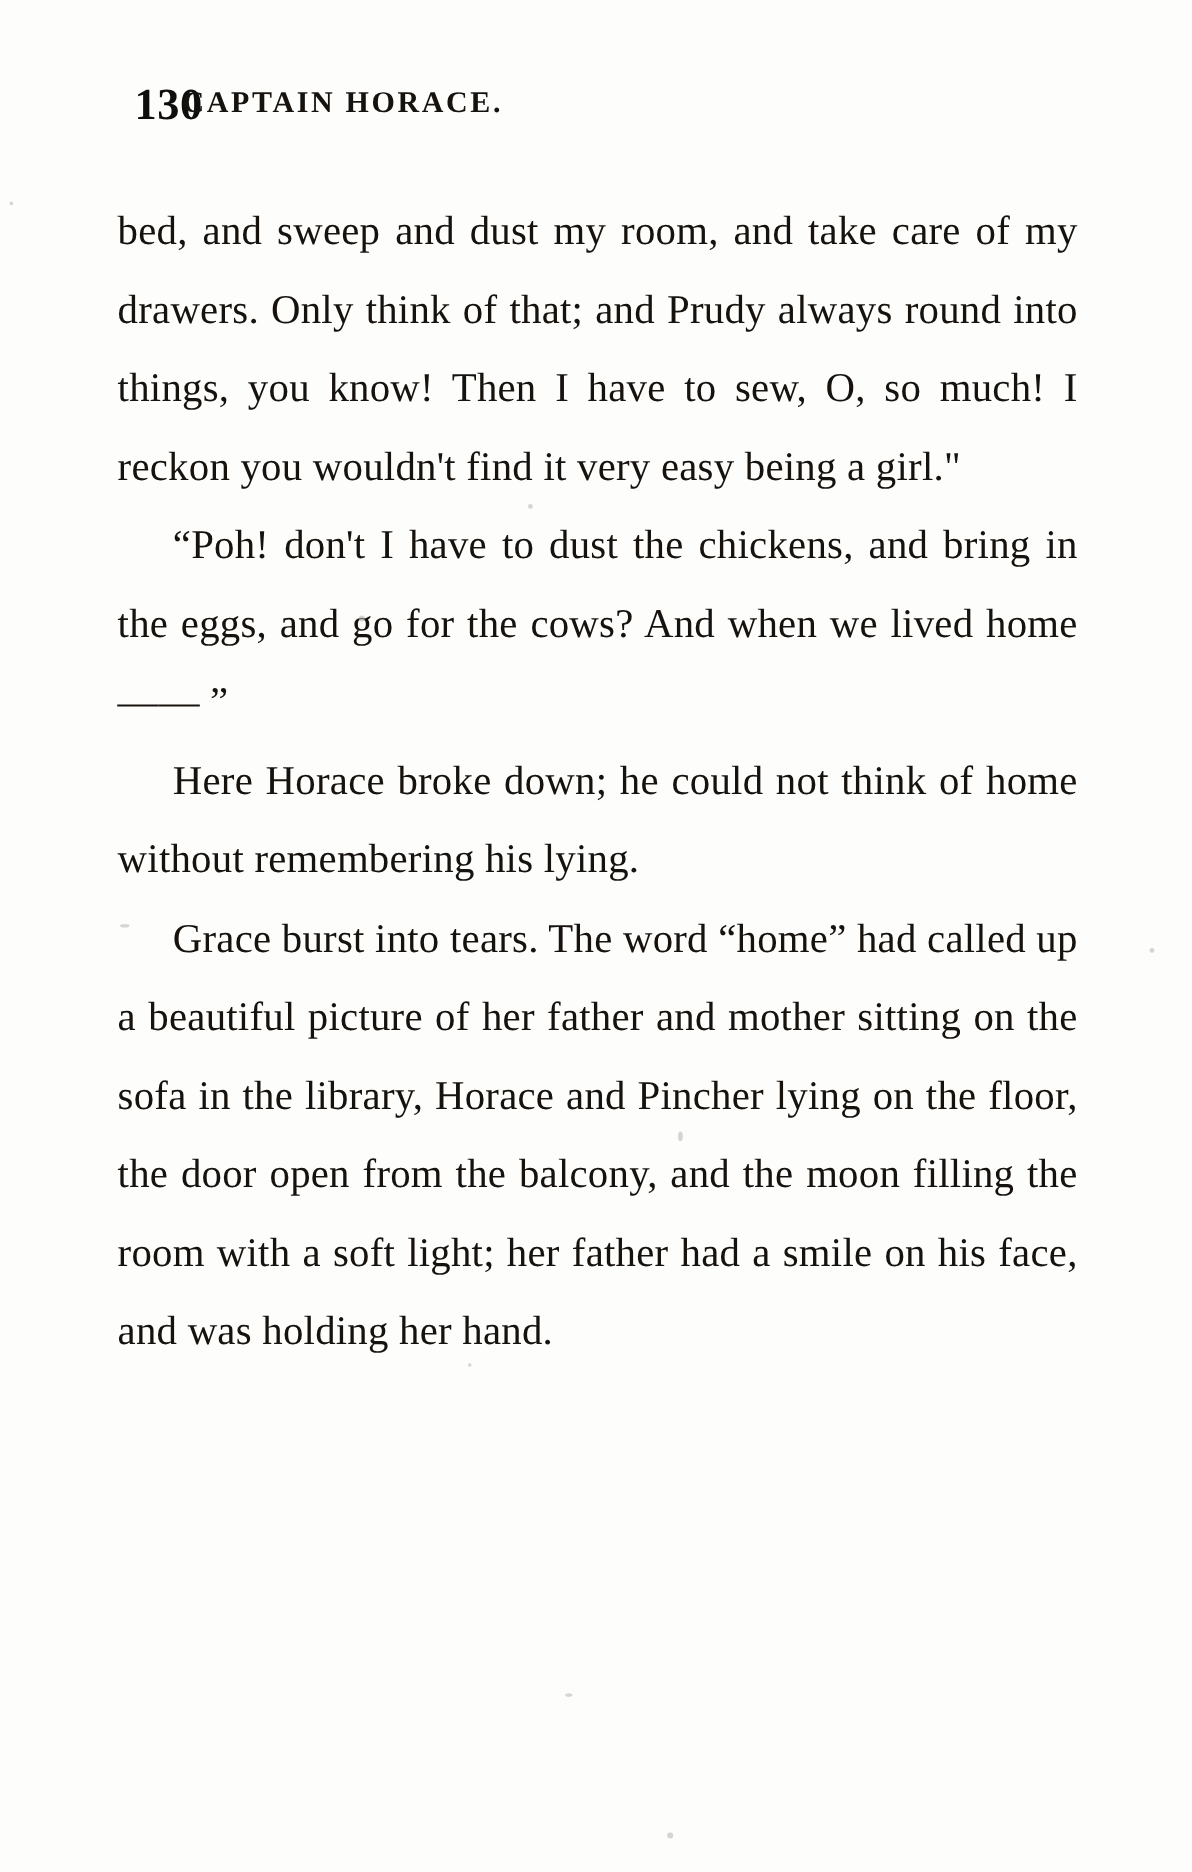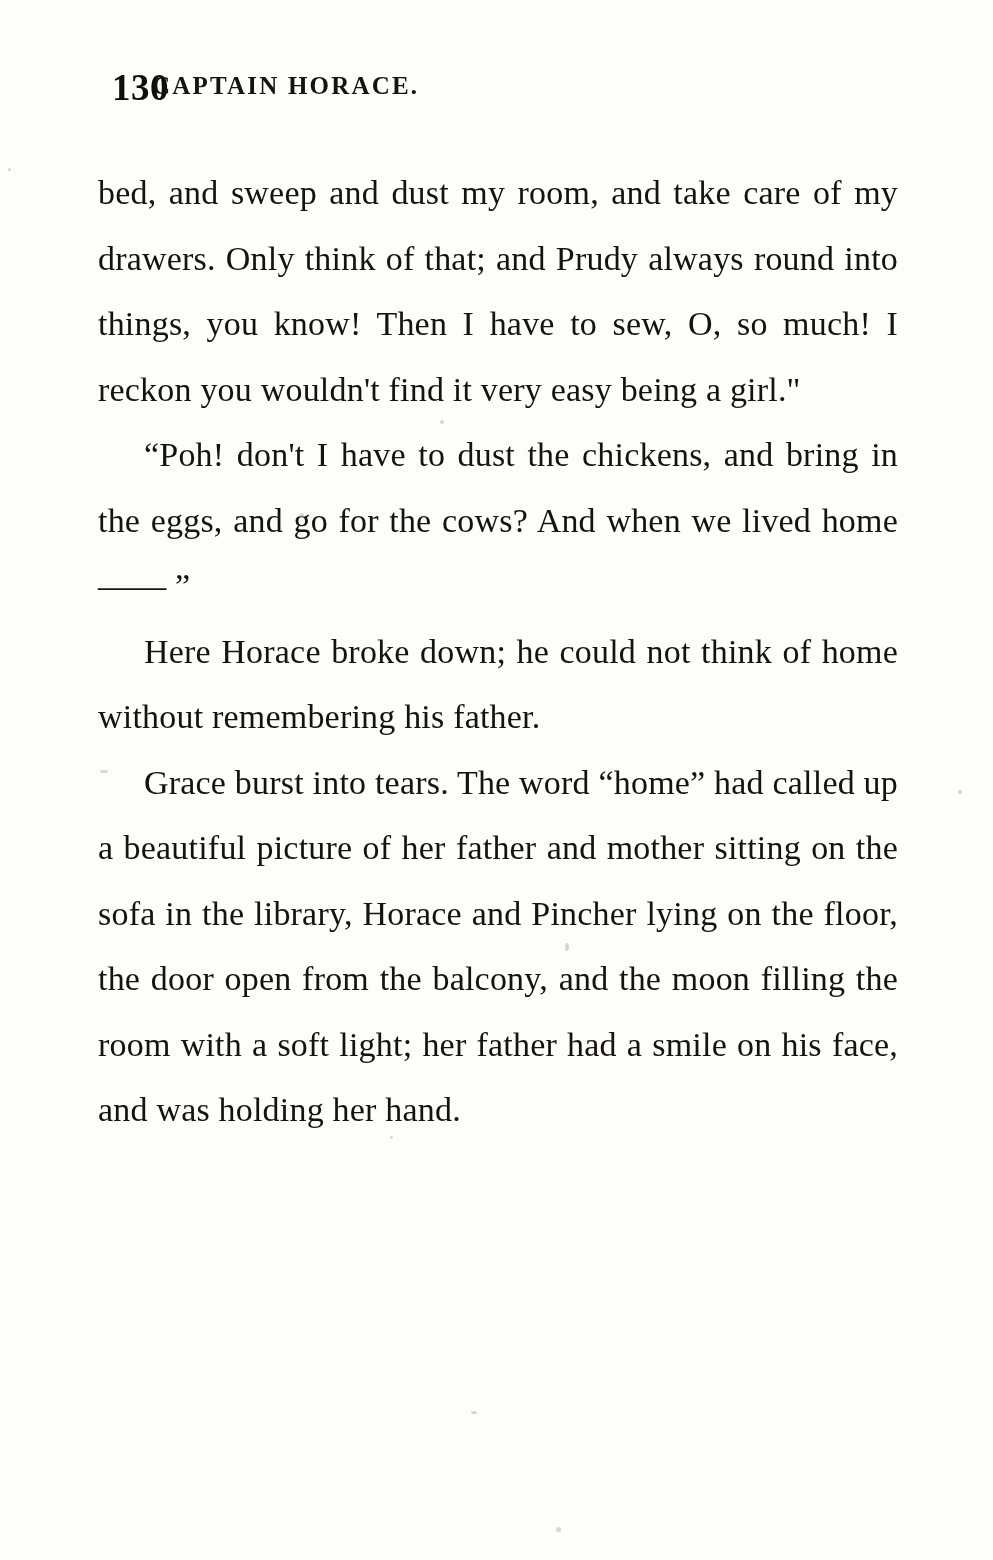--- a/index.html
+++ b/index.html
@@ -95,21 +95,21 @@
 <div class="page">
 
   <div class="page-header">
     <div class="folio">130</div>
     <div class="running-head">CAPTAIN HORACE.</div>
   </div>
 
   <div class="body-text">
     <p class="para">bed, and sweep and dust my room, and take care of my drawers.  Only think of that; and Prudy always round into things, you know!  Then I have to sew, O, so much!  I reckon you wouldn't find it very easy being a girl."</p>
     <p class="para indent">“Poh! don't I have to dust the chickens, and bring in the eggs, and go for the cows? And when we lived home —— ”</p>
-    <p class="para indent">Here Horace broke down; he could not think of home without remembering his father.</p>
+    <p class="para indent">Here Horace broke down; he could not think of home without remembering his lying.</p>
     <p class="para indent">Grace burst into tears.  The word “home” had called up a beautiful picture of her father and mother sitting on the sofa in the library, Horace and Pincher lying on the floor, the door open from the balcony, and the moon filling the room with a soft light; her father had a smile on his face, and was holding her hand.</p>
   </div>
 
   <span class="speck s1"></span>
   <span class="speck s2"></span>
   <span class="speck s3"></span>
   <span class="speck s4"></span>
   <span class="speck s5"></span>
   <span class="speck s6"></span>
   <span class="speck s7"></span>

